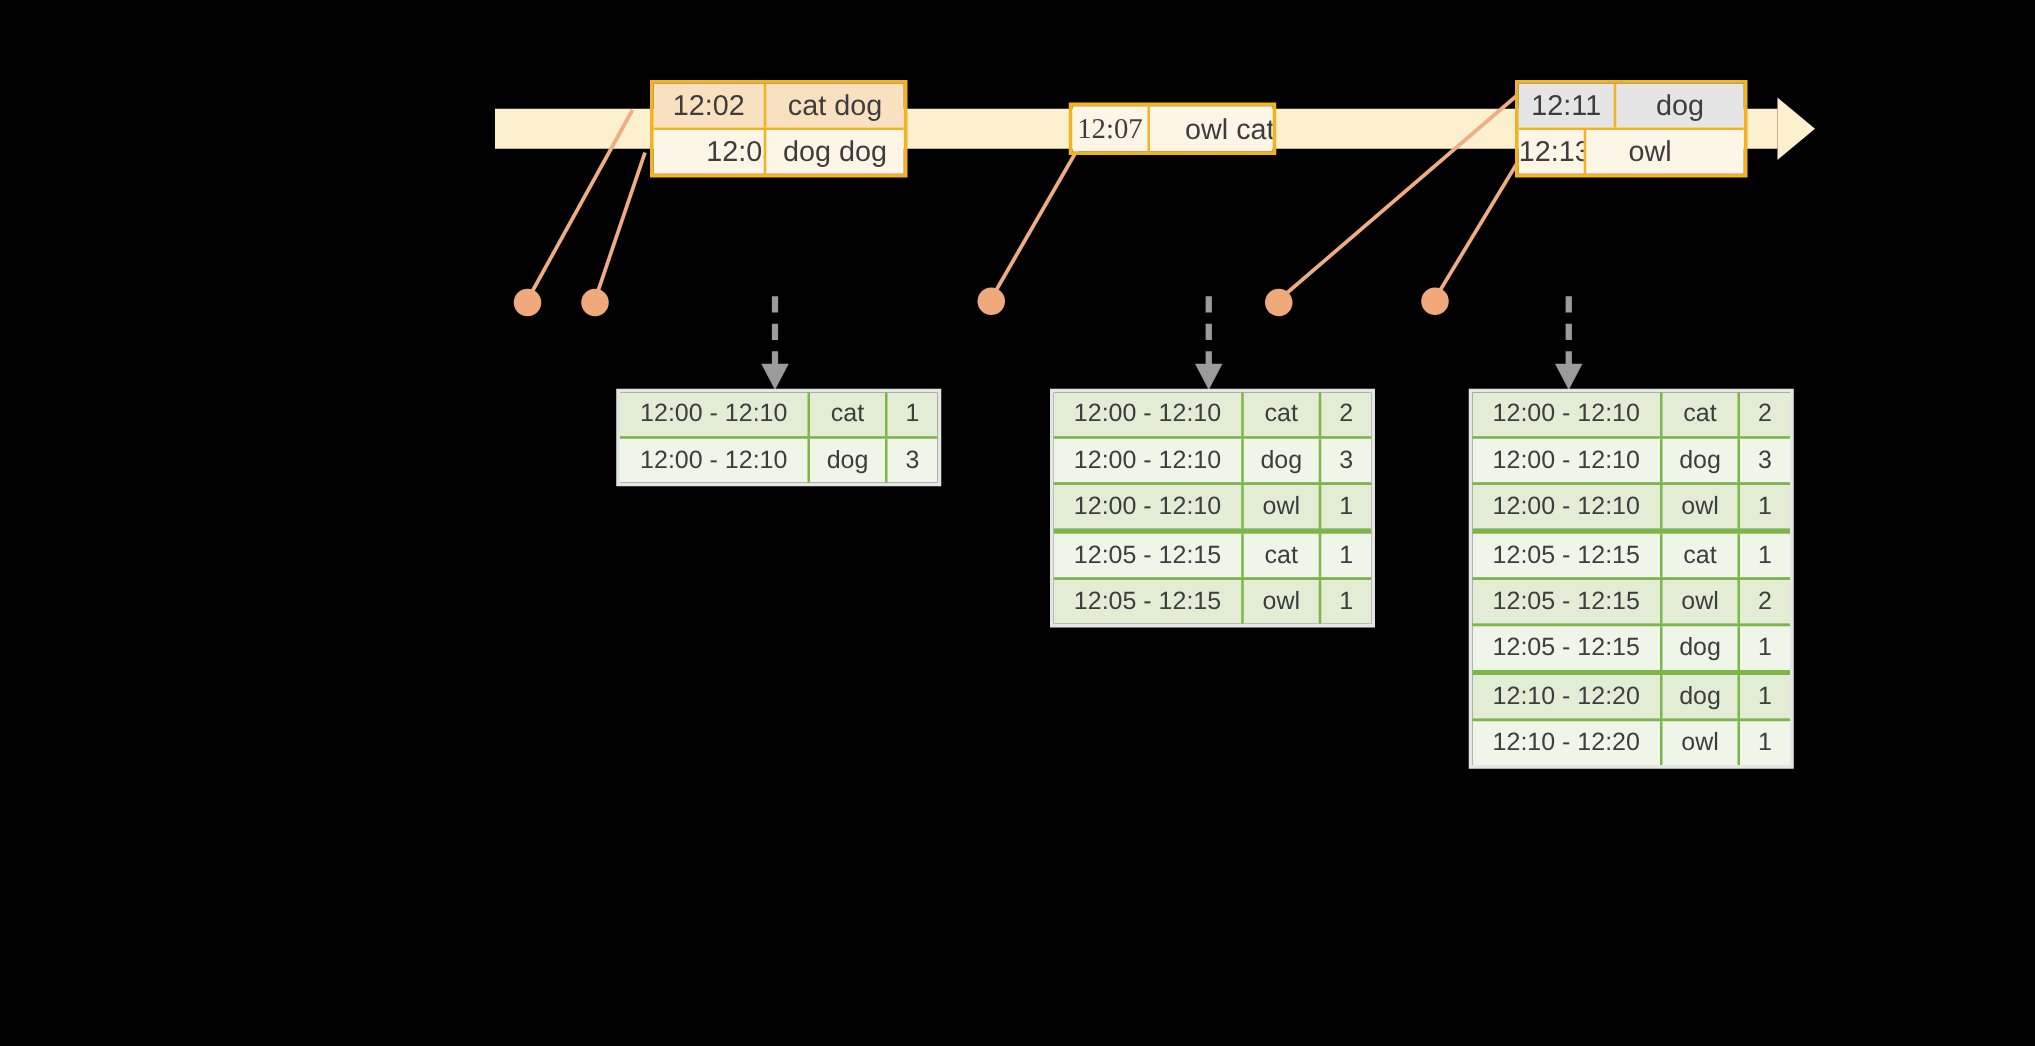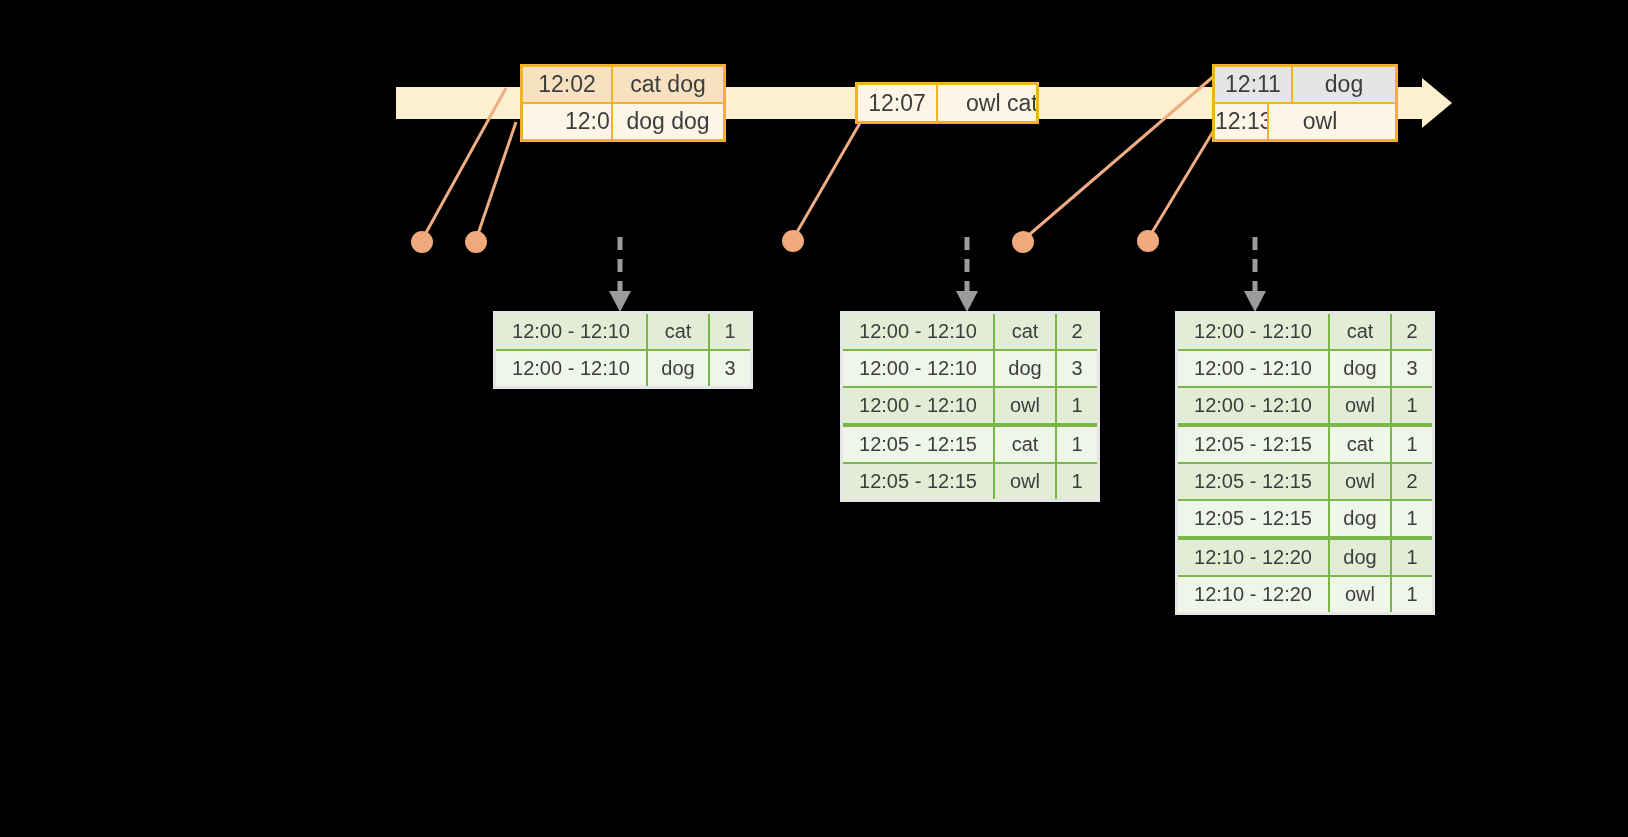--- a/index.html
+++ b/index.html
@@ -70,21 +70,21 @@
         <div class="t-cell" style="width: 88px; line-height: 35px;">12:02</div>
         <div class="t-cell" style="width: 112px; line-height: 35px; border-left: 2px solid rgb(240, 179, 35);">cat dog</div>
       </div>
       <div class="t-row" style="background: rgb(253, 245, 230); border-top: 2px solid rgb(240, 179, 35);">
         <div class="t-cell" style="width: 88px; line-height: 35px; padding-left: 42px;">12:03</div>
         <div class="t-cell" style="width: 112px; line-height: 35px; border-left: 2px solid rgb(240, 179, 35);">dog dog</div>
       </div>
     </div>
   <div id="evt-1" class="evt-table" style="left:855px; top:82px;">
       <div class="t-row" style="background: rgb(253, 245, 230);">
-        <div class="t-cell" style="width: 78px; line-height: 36px;">12:07</div>
+        <div class="t-cell" style="width: 60px; line-height: 36px; font-family: Liberation Serif, serif;">12:07</div>
         <div class="t-cell" style="width: 100px; line-height: 36px; border-left: 2px solid rgb(240, 179, 35); padding-left: 28px;">owl cat</div>
       </div>
     </div>
   <div id="evt-2" class="evt-table" style="left:1212px; top:64px;">
       <div class="t-row" style="background: #e5e5e5;">
         <div class="t-cell" style="width: 76px; line-height: 35px;">12:11</div>
         <div class="t-cell" style="width: 104px; line-height: 35px; border-left: 2px solid rgb(240, 179, 35);">dog</div>
       </div>
       <div class="t-row" style="background: rgb(253, 245, 230); border-top: 2px solid rgb(240, 179, 35);">
         <div class="t-cell" style="width: 52px; line-height: 35px;">12:13</div>

